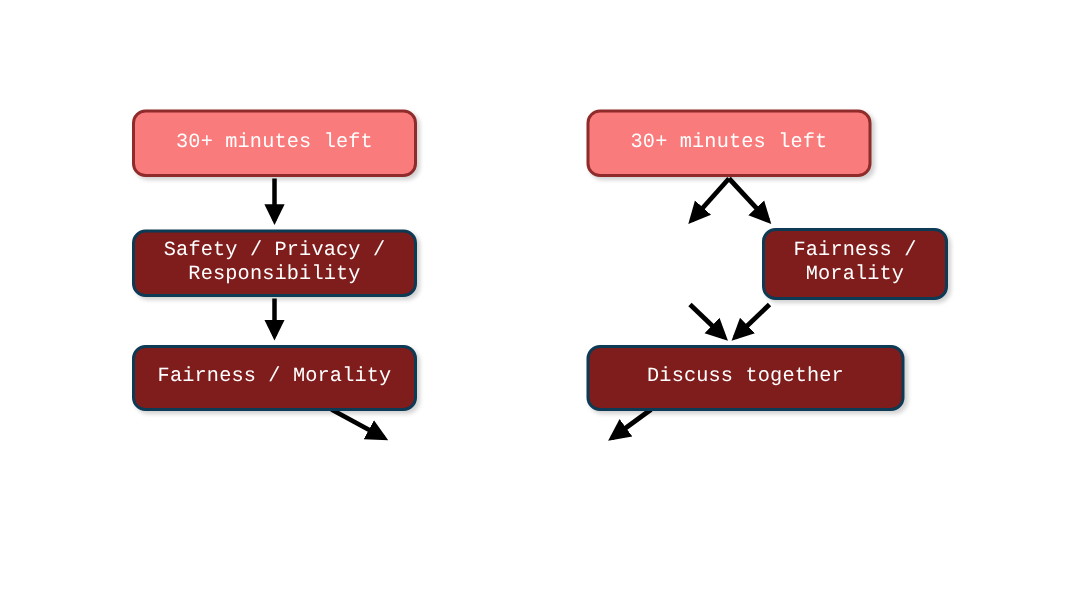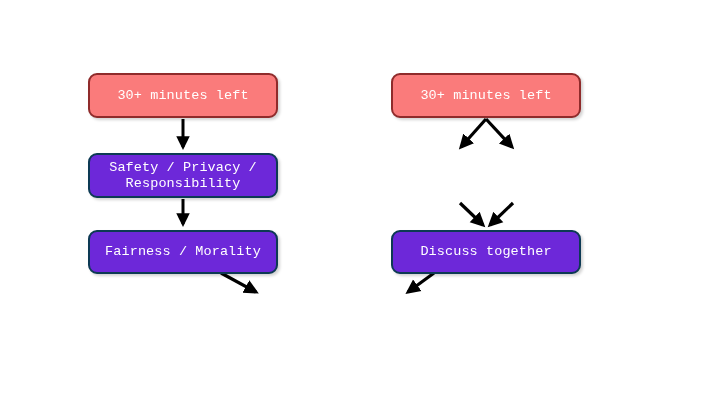--- a/index.html
+++ b/index.html
@@ -40,21 +40,21 @@
   .node .label {
     display: block;
     padding: 0 6px;
     white-space: pre-line;
   }
   .node.red {
     background: #fa7b7b;
     border: 2px solid #8f2b2b;
   }
   .node.blue {
-    background: #6d28d9;
+    background: #7f1d1d;
     border: 2px solid #0d3a54;
   }
   svg.edges {
     position: absolute;
     left: 0; top: 0;
     width: 720px;
     height: 405px;
     z-index: 1;
     overflow: visible;
   }
@@ -99,19 +99,23 @@
 
   <div class="node blue" style="left:88px; top:230px; width:190px; height:44px;">
     <span class="label">Fairness / Morality</span>
   </div>
 
   <div class="node red" style="left:391px; top:73px; width:190px; height:45px;">
     <span class="label">30+ minutes left</span>
   </div>
 
 
+  <div class="node blue" style="left:508px; top:152px; width:124px; height:48px;">
+    <span class="label">Fairness /
+Morality</span>
+  </div>
 
-  <div class="node blue" style="left:391px; top:230px; width:190px; height:44px;">
+  <div class="node blue" style="left:391px; top:230px; width:212px; height:44px;">
     <span class="label">Discuss together</span>
   </div>
 
 
 </div>
 
 </body></html>

